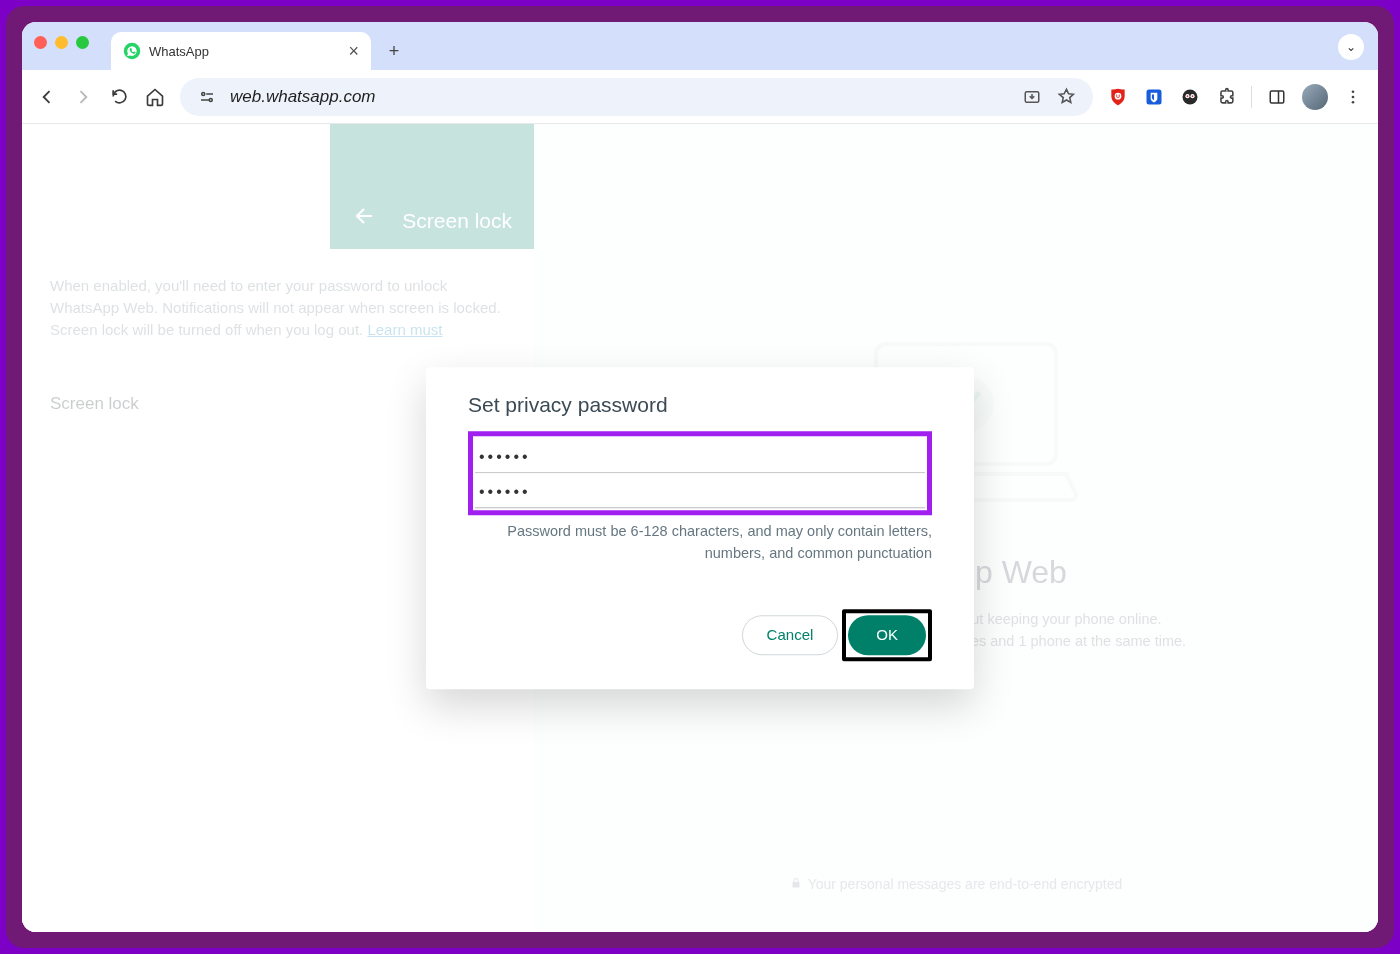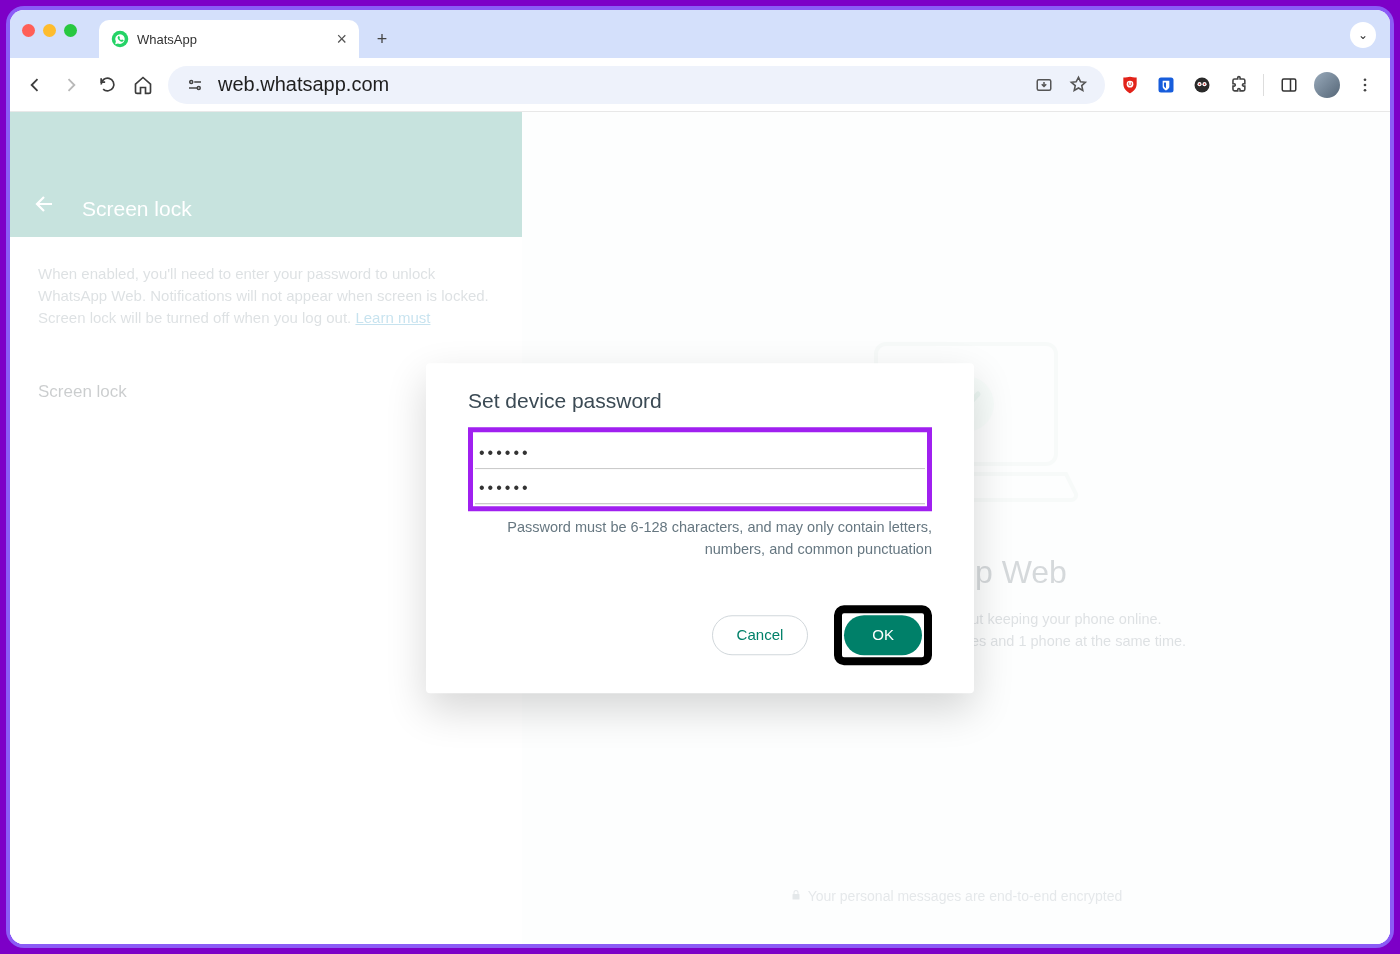--- a/index.html
+++ b/index.html
@@ -1,47 +1,47 @@
 <!DOCTYPE html>
 <html><head>
 <meta charset="utf-8">
 <style>
 * { margin: 0; padding: 0; box-sizing: border-box; font-family: -apple-system, BlinkMacSystemFont, "Segoe UI", Helvetica, Arial, sans-serif; }
 body { width: 1400px; height: 954px; background: #7d00c7; overflow: hidden; padding: 6px; }
-.outer-frame { width: 100%; height: 100%; background: #8b5cf6; border-radius: 18px; padding: 4px; }
+.outer-frame { width: 100%; height: 100%; background: #701a75; border-radius: 18px; padding: 16px; }
 .browser-window { width: 100%; height: 100%; background: #fff; border-radius: 14px; overflow: hidden; display: flex; flex-direction: column; }
 
 .tab-strip { height: 48px; background: #d4e0fb; display: flex; align-items: flex-end; padding-left: 12px; position: relative; }
 .traffic-lights { display: flex; gap: 8px; align-self: center; margin-right: 22px; margin-bottom: 8px; }
 .tl { width: 13px; height: 13px; border-radius: 50%; }
 .tl-close { background: #ff5f57; }
 .tl-min { background: #febc2e; }
 .tl-max { background: #28c840; }
 .tab { height: 38px; background: #fff; border-radius: 10px 10px 0 0; display: flex; align-items: center; padding: 0 12px; min-width: 260px; gap: 8px; }
 .tab-favicon { width: 18px; height: 18px; display: flex; align-items: center; justify-content: center; }
 .tab-title { font-size: 13px; color: #333; flex: 1; }
 .tab-close { font-size: 18px; color: #555; }
 .new-tab { width: 34px; height: 34px; display: flex; align-items: center; justify-content: center; font-size: 18px; color: #444; margin-left: 6px; margin-bottom: 2px; }
 .tab-expand { position: absolute; right: 14px; top: 12px; width: 26px; height: 26px; border-radius: 50%; background: #fff; display:flex; align-items:center; justify-content:center; font-size:12px; color:#333;}
 
 .toolbar { height: 54px; background: #fff; display: flex; align-items: center; padding: 0 14px; gap: 14px; border-bottom: 1px solid #e8e8e8; }
 .tb-icon { width: 22px; height: 22px; display: flex; align-items: center; justify-content: center; color: #3c3c3c; }
 .tb-icon.disabled { color: #b8b8b8; }
 .addr-bar { flex: 1; height: 38px; background: #eef2fb; border-radius: 20px; display: flex; align-items: center; padding: 0 16px; gap: 12px; }
-.addr-url { font-size: 20px; color: #1f1f1f; flex: 1; }
+.addr-url { font-size: 17px; color: #1f1f1f; flex: 1; font-style: italic; }
 .ext-icons { display: flex; align-items: center; gap: 14px; }
 .ext-icon { width: 22px; height: 22px; display: flex; align-items: center; justify-content: center; border-radius: 4px; }
 .avatar { width: 26px; height: 26px; border-radius: 50%; background: linear-gradient(135deg, #9ab, #567); }
 .ext-divider { width:1px; height:22px; background:#ddd; }
 
 .content-area { flex: 1; position: relative; display: flex; background: #fff; }
 
 .dim-overlay { position:absolute; inset:0; background: rgba(255,255,255,0.78); z-index: 5; pointer-events:none; }
 
-.sidebar { width: 512px; display: flex; flex-direction: column; background: #fff; position: relative; z-index: 1; }
+.sidebar { width: 512px; display: flex; flex-direction: column; background: #fff; position: relative; z-index: 1; align-items: flex-end; }
 .sidebar-header { height: 125px; background: #008069; color: #fff; display: flex; align-items: flex-end; padding: 0 22px 16px 22px; gap: 24px; }
 .back-arrow { width: 26px; height: 26px; display:flex; align-items:center; justify-content:center; margin-bottom: 4px; }
 .sidebar-title { font-size: 21px; font-weight: 500; }
 .sidebar-body { padding: 26px 28px; color: #667781; }
 .sb-desc1 { font-size: 16px; margin-bottom: 16px; color: #3b4a54;}
 .sb-desc2 { font-size: 15px; line-height: 1.45; color: #667781; }
 .sb-link { color: #027eb5; }
 .sb-option { margin-top: 54px; font-size: 17px; color: #111b21; }
 
 .main-panel { flex: 1; background: #f7f8fa; display: flex; flex-direction: column; align-items: center; justify-content: center; position: relative; z-index: 1; }
@@ -49,23 +49,23 @@
 .main-title { font-size: 32px; font-weight: 300; color: #41525d; margin-top: 26px; }
 .main-desc { font-size: 14.5px; color: #667781; text-align: center; margin-top: 18px; line-height: 1.5; }
 .enc-note { position: absolute; bottom: 40px; font-size: 14px; color: #8696a0; display:flex; align-items:center; gap:6px;}
 
 .modal { position: absolute; z-index: 10; left: 50%; top: 50%; transform: translate(-50%, -50%); width: 548px; background: #fff; border-radius: 4px; box-shadow: 0 16px 40px rgba(0,0,0,0.16); padding: 26px 42px 28px 42px; }
 .modal-title { font-size: 21px; font-weight: 500; color: #3b4a54; margin-bottom: 14px; }
 .hl-box { border: 5px solid #a020f0; padding: 2px 2px; margin-bottom: 6px; }
 .pw-input { width: 100%; border: none; border-bottom: 1px solid #bbb; font-size: 16px; letter-spacing: 3px; padding: 10px 4px 6px 4px; outline: none; color:#333; font-family: inherit;}
 .pw-input::placeholder { letter-spacing: normal; color:#999; }
 .pw-help { font-size: 14.5px; color: #667781; line-height: 1.5; margin-top: 4px; text-align: right; }
-.modal-actions { display: flex; justify-content: flex-end; gap: 26px; margin-top: 44px; align-items:center; }
+.modal-actions { display: flex; justify-content: flex-end; gap: 4px; margin-top: 44px; align-items:center; }
 .btn-cancel { height: 40px; padding: 0 24px; border: 1px solid #d1d7db; border-radius: 22px; background: #fff; color: #008069; font-size: 15px; font-weight: 500; display:flex; align-items:center; }
-.btn-ok-wrap { border: 8px solid #000000; border-radius: 10px; padding: 2px; }
+.btn-ok-wrap { border: 4px solid #000000; border-radius: 2px; padding: 2px; }
 .btn-ok { height: 40px; padding: 0 28px; border-radius: 22px; background: #008069; color: #fff; font-size: 15px; font-weight: 500; border: none; display:flex; align-items:center; }
 </style>
 </head>
 <body>
 
 <div class="outer-frame">
 <div class="browser-window">
 
   <div class="tab-strip">
     <div class="traffic-lights">
@@ -217,21 +217,21 @@
                 <path d="M7 10V7a5 5 0 0 1 10 0v3h1a1 1 0 0 1 1 1v9a1 1 0 0 1-1 1H6a1 1 0 0 1-1-1v-9a1 1 0 0 1 1-1h1zm2 0h6V7a3 3 0 0 0-6 0v3z"></path>
               </svg>
         </span>
         <span>Your personal messages are end-to-end encrypted</span>
       </div>
     </div>
 
     <div class="dim-overlay"></div>
 
     <div class="modal">
-      <div class="modal-title">Set device password</div>
+      <div class="modal-title">Set privacy password</div>
       <div class="hl-box">
         <input class="pw-input" type="text" value="••••••" style="">
         <input class="pw-input" type="text" value="••••••" style="">
       </div>
       <div class="pw-help">Password must be 6-128 characters, and may only contain letters, numbers, and common punctuation</div>
       <div class="modal-actions">
         <button class="btn-cancel">Cancel</button>
         <div class="btn-ok-wrap">
           <button class="btn-ok">OK</button>
         </div>

